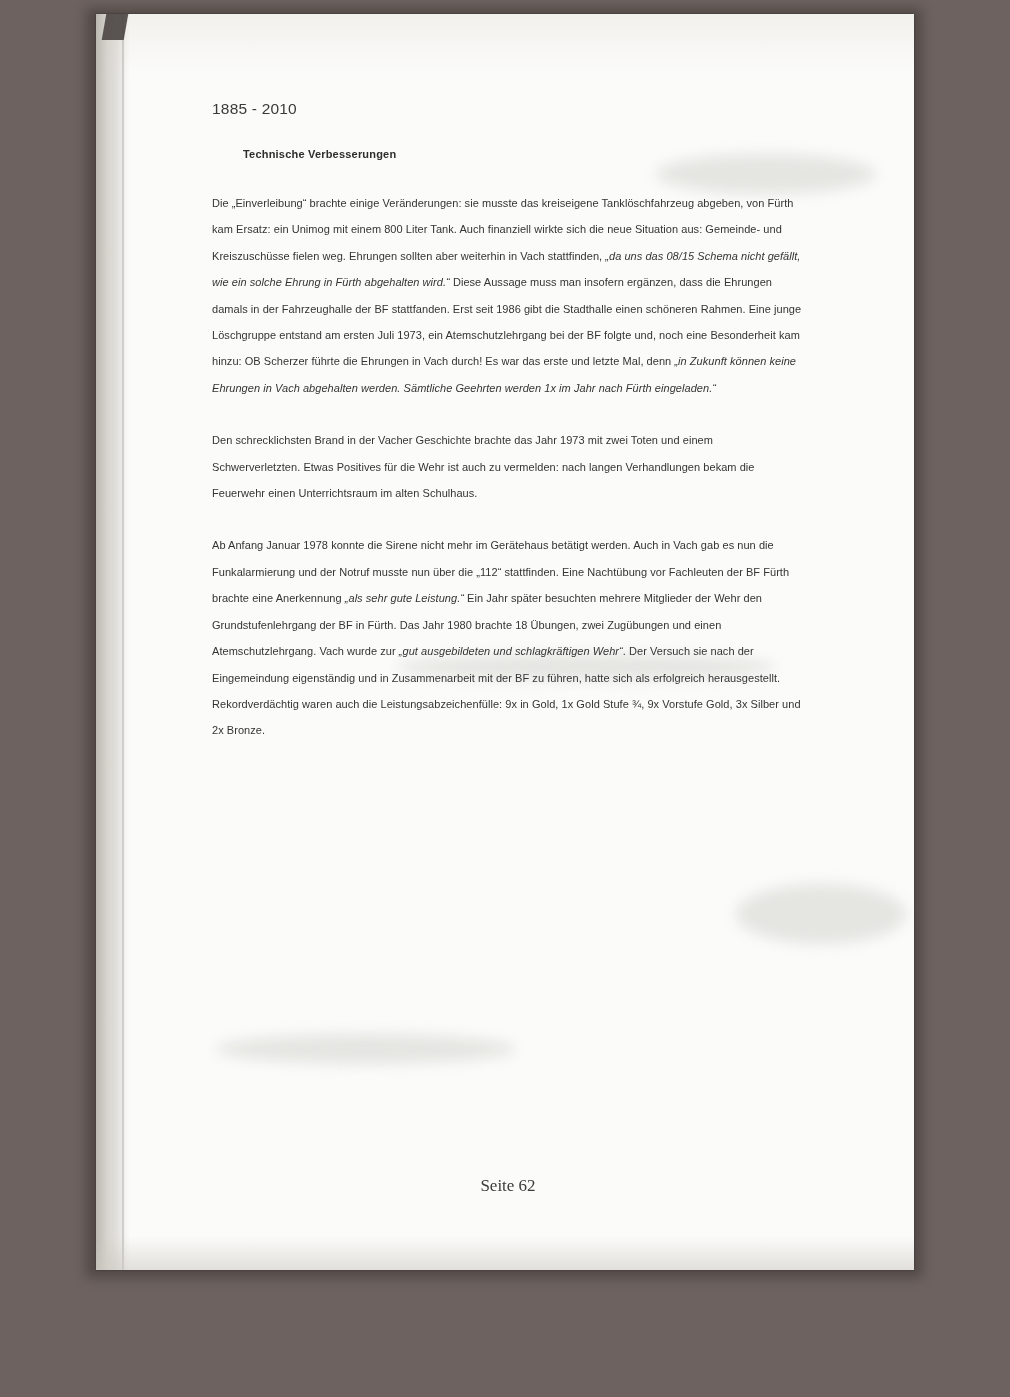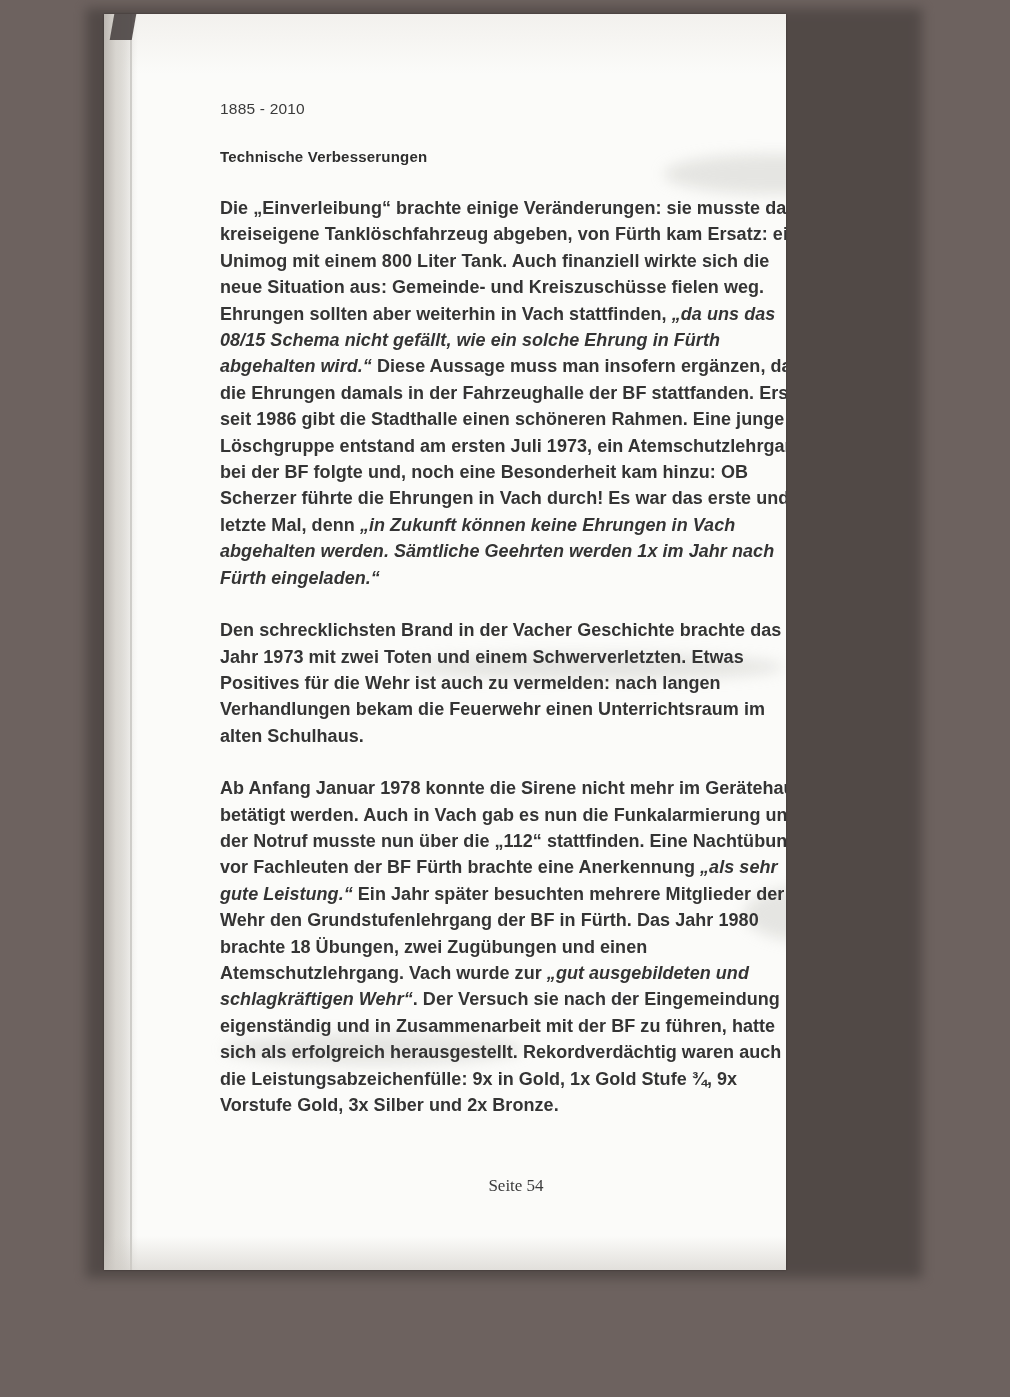--- a/index.html
+++ b/index.html
@@ -26,23 +26,23 @@
     left: 86px;
     top: 8px;
     width: 836px;
     height: 1270px;
     background: #3b3533;
     filter: blur(6px);
     opacity: 0.55;
   }
   .page {
     position: absolute;
-    left: 104px;
+    left: 96px;
     top: 14px;
-    width: 682px;
+    width: 818px;
     height: 1256px;
     background: #fbfbf9;
     background-image:
       linear-gradient(90deg, rgba(170,165,160,0.55) 0px, rgba(250,250,248,0) 34px),
       linear-gradient(180deg, rgba(240,238,234,0.8) 0px, rgba(252,252,250,0) 60px);
     box-shadow: 0 0 2px rgba(0,0,0,0.35);
     overflow: hidden;
   }
   
   .spine {
@@ -77,34 +77,34 @@
     top: 86px;
     width: 592px;
   }
   .doc-header {
     font-size: 15.5px;
     color: #3a3a3a;
     letter-spacing: 0.2px;
     margin-bottom: 30px;
   }
   .doc-title {
-    font-size: 15px;
+    font-size: 11px;
     font-weight: bold;
     color: #2e2e2e;
     letter-spacing: 0.2px;
     margin-bottom: 30px;
+    margin-left: 31px;
   }
   p.body-text {
-    font-size: 18px;
+    font-size: 11px;
     line-height: 26.4px;
     color: #343434;
     margin: 0 0 26px 0;
     text-align: left;
     letter-spacing: 0.05px;
-    font-weight: bold;
   }
   p.body-text:last-of-type {
     margin-bottom: 16px;
   }
   .it {
     font-style: italic;
   }
   .page-number {
     position: absolute;
     left: 116px;
@@ -152,16 +152,16 @@
 
     <div class="content">
       <div class="doc-header">1885 - 2010</div>
       <div class="doc-title">Technische Verbesserungen</div>
 
       <p class="body-text"><span>Die „Einverleibung“ brachte einige Veränderungen: sie musste das kreiseigene Tanklöschfahrzeug abgeben, von Fürth kam Ersatz: ein Unimog mit einem 800 Liter Tank. Auch finanziell wirkte sich die neue Situation aus: Gemeinde- und Kreiszuschüsse fielen weg. Ehrungen sollten aber weiterhin in Vach stattfinden, </span><span class="it">„da uns das 08/15 Schema nicht gefällt, wie ein solche Ehrung in Fürth abgehalten wird.“</span><span> Diese Aussage muss man insofern ergänzen, dass die Ehrungen damals in der Fahrzeughalle der BF stattfanden. Erst seit 1986 gibt die Stadthalle einen schöneren Rahmen. Eine junge Löschgruppe entstand am ersten Juli 1973, ein Atemschutzlehrgang bei der BF folgte und, noch eine Besonderheit kam hinzu: OB Scherzer führte die Ehrungen in Vach durch! Es war das erste und letzte Mal, denn </span><span class="it">„in Zukunft können keine Ehrungen in Vach abgehalten werden. Sämtliche Geehrten werden 1x im Jahr nach Fürth eingeladen.“</span></p>
       <p class="body-text"><span>Den schrecklichsten Brand in der Vacher Geschichte brachte das Jahr 1973 mit zwei Toten und einem Schwerverletzten. Etwas Positives für die Wehr ist auch zu vermelden: nach langen Verhandlungen bekam die Feuerwehr einen Unterrichtsraum im alten Schulhaus.</span></p>
       <p class="body-text"><span>Ab Anfang Januar 1978 konnte die Sirene nicht mehr im Gerätehaus betätigt werden. Auch in Vach gab es nun die Funkalarmierung und der Notruf musste nun über die „112“ stattfinden. Eine Nachtübung vor Fachleuten der BF Fürth brachte eine Anerkennung </span><span class="it">„als sehr gute Leistung.“</span><span> Ein Jahr später besuchten mehrere Mitglieder der Wehr den Grundstufenlehrgang der BF in Fürth. Das Jahr 1980 brachte 18 Übungen, zwei Zugübungen und einen Atemschutzlehrgang. Vach wurde zur </span><span class="it">„gut ausgebildeten und schlagkräftigen Wehr“</span><span>. Der Versuch sie nach der Eingemeindung eigenständig und in Zusammenarbeit mit der BF zu führen, hatte sich als erfolgreich herausgestellt. Rekordverdächtig waren auch die Leistungsabzeichenfülle: 9x in Gold, 1x Gold Stufe ¾, 9x Vorstufe Gold, 3x Silber und 2x Bronze.</span></p>
     </div>
 
-    <div class="page-number">Seite 54</div>
+    <div class="page-number">Seite 62</div>
     <div class="bottom-fade"></div>
   </div>
 </div>
 
 </body></html>

